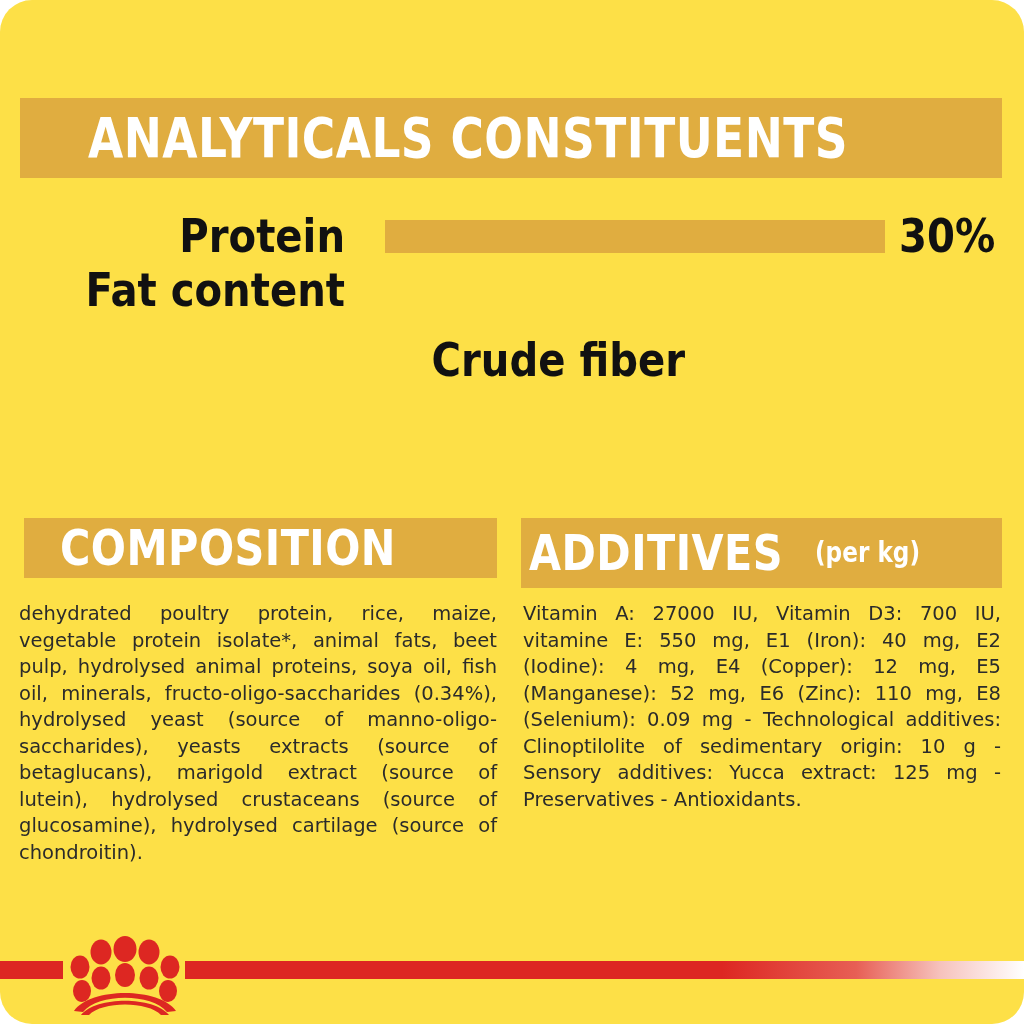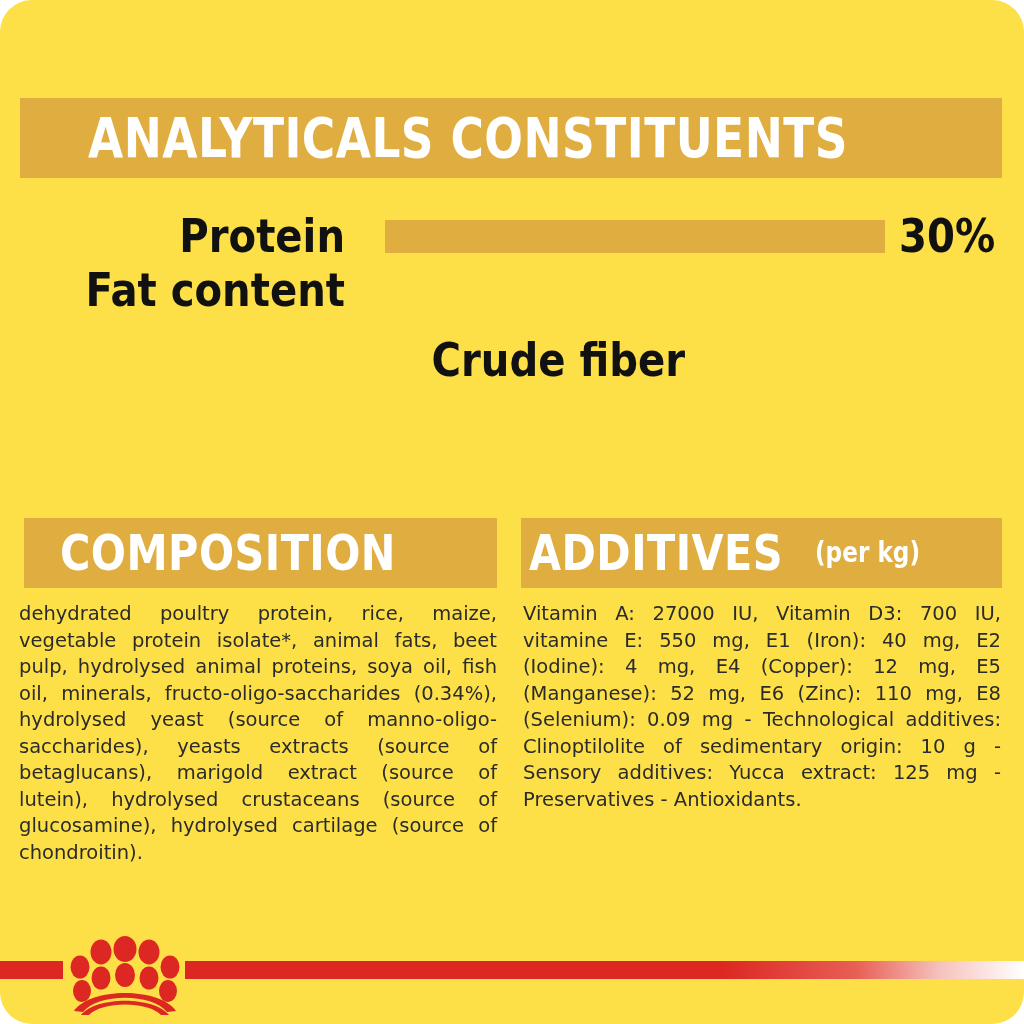--- a/index.html
+++ b/index.html
@@ -50,21 +50,21 @@
   }
   #analytics-bar .bar-title {
     font-size: 55px;
     line-height: 56px;
   }
 
   #composition-bar {
     left: 24px;
     top: 518px;
     width: 473px;
-    height: 70px;
+    height: 60px;
     padding-left: 36px;
     align-items: center;
   }
   #composition-bar .bar-title {
     font-size: 50px;
     line-height: 52px;
   }
 
   #additives-bar {
     left: 521px;

